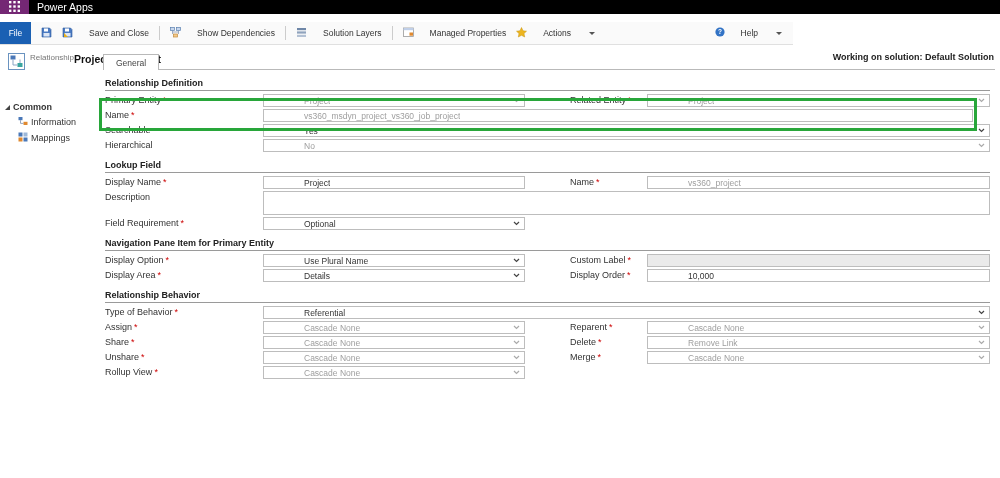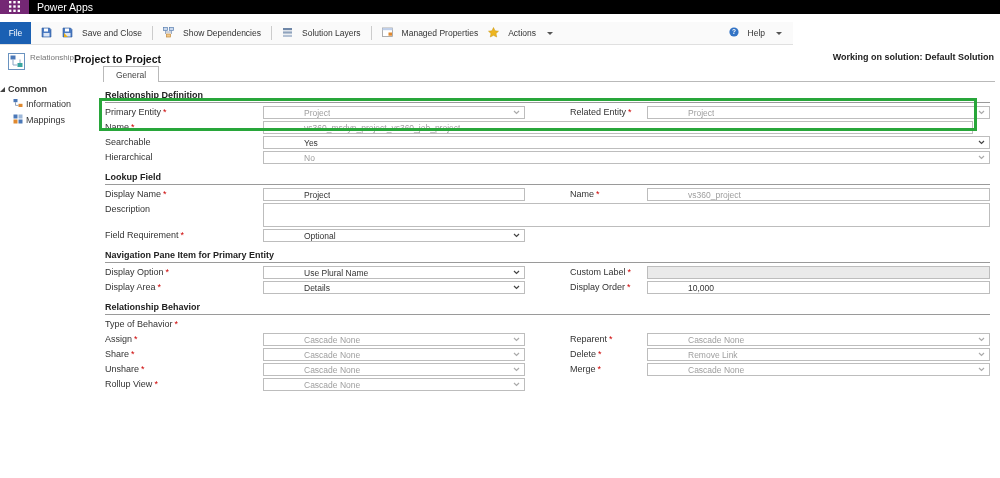--- a/index.html
+++ b/index.html
@@ -11,43 +11,43 @@
     display:flex; align-items:stretch; }
   .waffle-tile { width:29px; background:#742774; display:flex; align-items:center; justify-content:center; cursor:pointer; }
   .app-title { color:#fff; font-size:10.5px; display:flex; align-items:center; margin-left:8px; }
 
   
   .ribbon { position:absolute; left:0; top:22px; width:793px; height:23px; background:#fafafa;
     border-bottom:1px solid #e0e0e0; display:flex; align-items:stretch; }
   .file-tab { width:31px; background:#1a60b3; color:#fff; font-size:8.5px; display:flex;
     align-items:center; justify-content:center; cursor:pointer; }
   .rb-group { display:flex; align-items:center; gap:4px; padding:0 7px; }
-  .rb-btn { display:flex; align-items:center; gap:9px; font-size:8.5px; color:#333; cursor:pointer;
+  .rb-btn { display:flex; align-items:center; gap:16px; font-size:8.5px; color:#333; cursor:pointer;
     padding:2px 3px; white-space:nowrap; }
   .rb-sep { width:1px; height:14px; background:#cccccc; align-self:center; }
   .caret { width:0; height:0; border-left:3px solid transparent; border-right:3px solid transparent;
     border-top:3px solid #555; display:inline-block; margin-left:2px; }
   .rb-right { margin-left:auto; display:flex; align-items:center; padding-right:8px; }
 
   
   .working-on { position:absolute; right:6px; top:52px; font-size:9px; font-weight:bold; color:#222; }
 
   
   .sidebar { position:absolute; left:0; top:53px; width:100px; }
   .entity-head { display:flex; gap:5px; padding-left:8px; }
   .entity-meta { display:flex; }
   .record-type { font-size:8px; color:#777; }
   .record-title { font-size:10.5px; font-weight:bold; color:#111; white-space:nowrap; }
-  .tree { margin-top:10px; }
+  .tree { margin-top:28px; padding-left:5px; }
   .tree-group { display:flex; align-items:center; gap:3px; font-size:9px; font-weight:bold; color:#333; cursor:pointer; }
   .expander { width:0; height:0; border-bottom:5px solid #444; border-left:5px solid transparent; display:inline-block; }
   .tree-item { display:flex; align-items:center; gap:3px; font-size:9px; color:#333; margin:4px 0 0 13px; cursor:pointer; }
 
   
-  .content { position:absolute; left:100px; top:56px; right:0; }
+  .content { position:absolute; left:100px; top:44px; right:0; }
   .tabbar { margin:10px 5px 0 3px; border-bottom:1px solid #b9b9b9; display:flex; }
   .tab { border:1px solid #b9b9b9; border-bottom:none; background:#fff; font-size:8.5px; color:#444;
     padding:3px 12px 2px 12px; margin-bottom:-1px; cursor:pointer; }
 
   .section-title { font-size:9px; font-weight:bold; color:#222; margin:8px 10px 0 5px;
     padding-bottom:2px; border-bottom:1px solid #9a9a9a; }
   .sec-rows { margin-top:3px; }
   .row { display:flex; align-items:flex-start; margin:0 10px 2px 5px; min-height:13px; }
   .lbl { flex:0 0 158px; font-size:9px; color:#333; padding-top:1px; white-space:nowrap; }
   .lbl2 { flex:0 0 77px; margin-left:45px; }
@@ -330,20 +330,26 @@
       <div class="fld grow">
         <span class="fval">10,000</span>
       </div>
     </div>
   </div>
 
   <div class="section-title">Relationship Behavior</div>
   <div class="sec-rows">
     <div class="row">
       <span class="lbl"><span>Type of Behavior</span><span class="req">*</span></span>
+      <div class="fld grow">
+        <span class="fval">Referential</span>
+        <svg width="7" height="5">
+            <polyline points="1,1 3.5,3.5 6,1" fill="none" stroke="#444" stroke-width="1.2"></polyline>
+          </svg>
+      </div>
     </div>
     <div class="row">
       <span class="lbl"><span>Assign</span><span class="req">*</span></span>
       <div class="fld w1 dis">
         <span class="fval">Cascade None</span>
         <svg width="7" height="5">
             <polyline points="1,1 3.5,3.5 6,1" fill="none" stroke="#444" stroke-width="1.2"></polyline>
           </svg>
       </div>
       <span class="lbl lbl2"><span>Reparent</span><span class="req">*</span></span>

